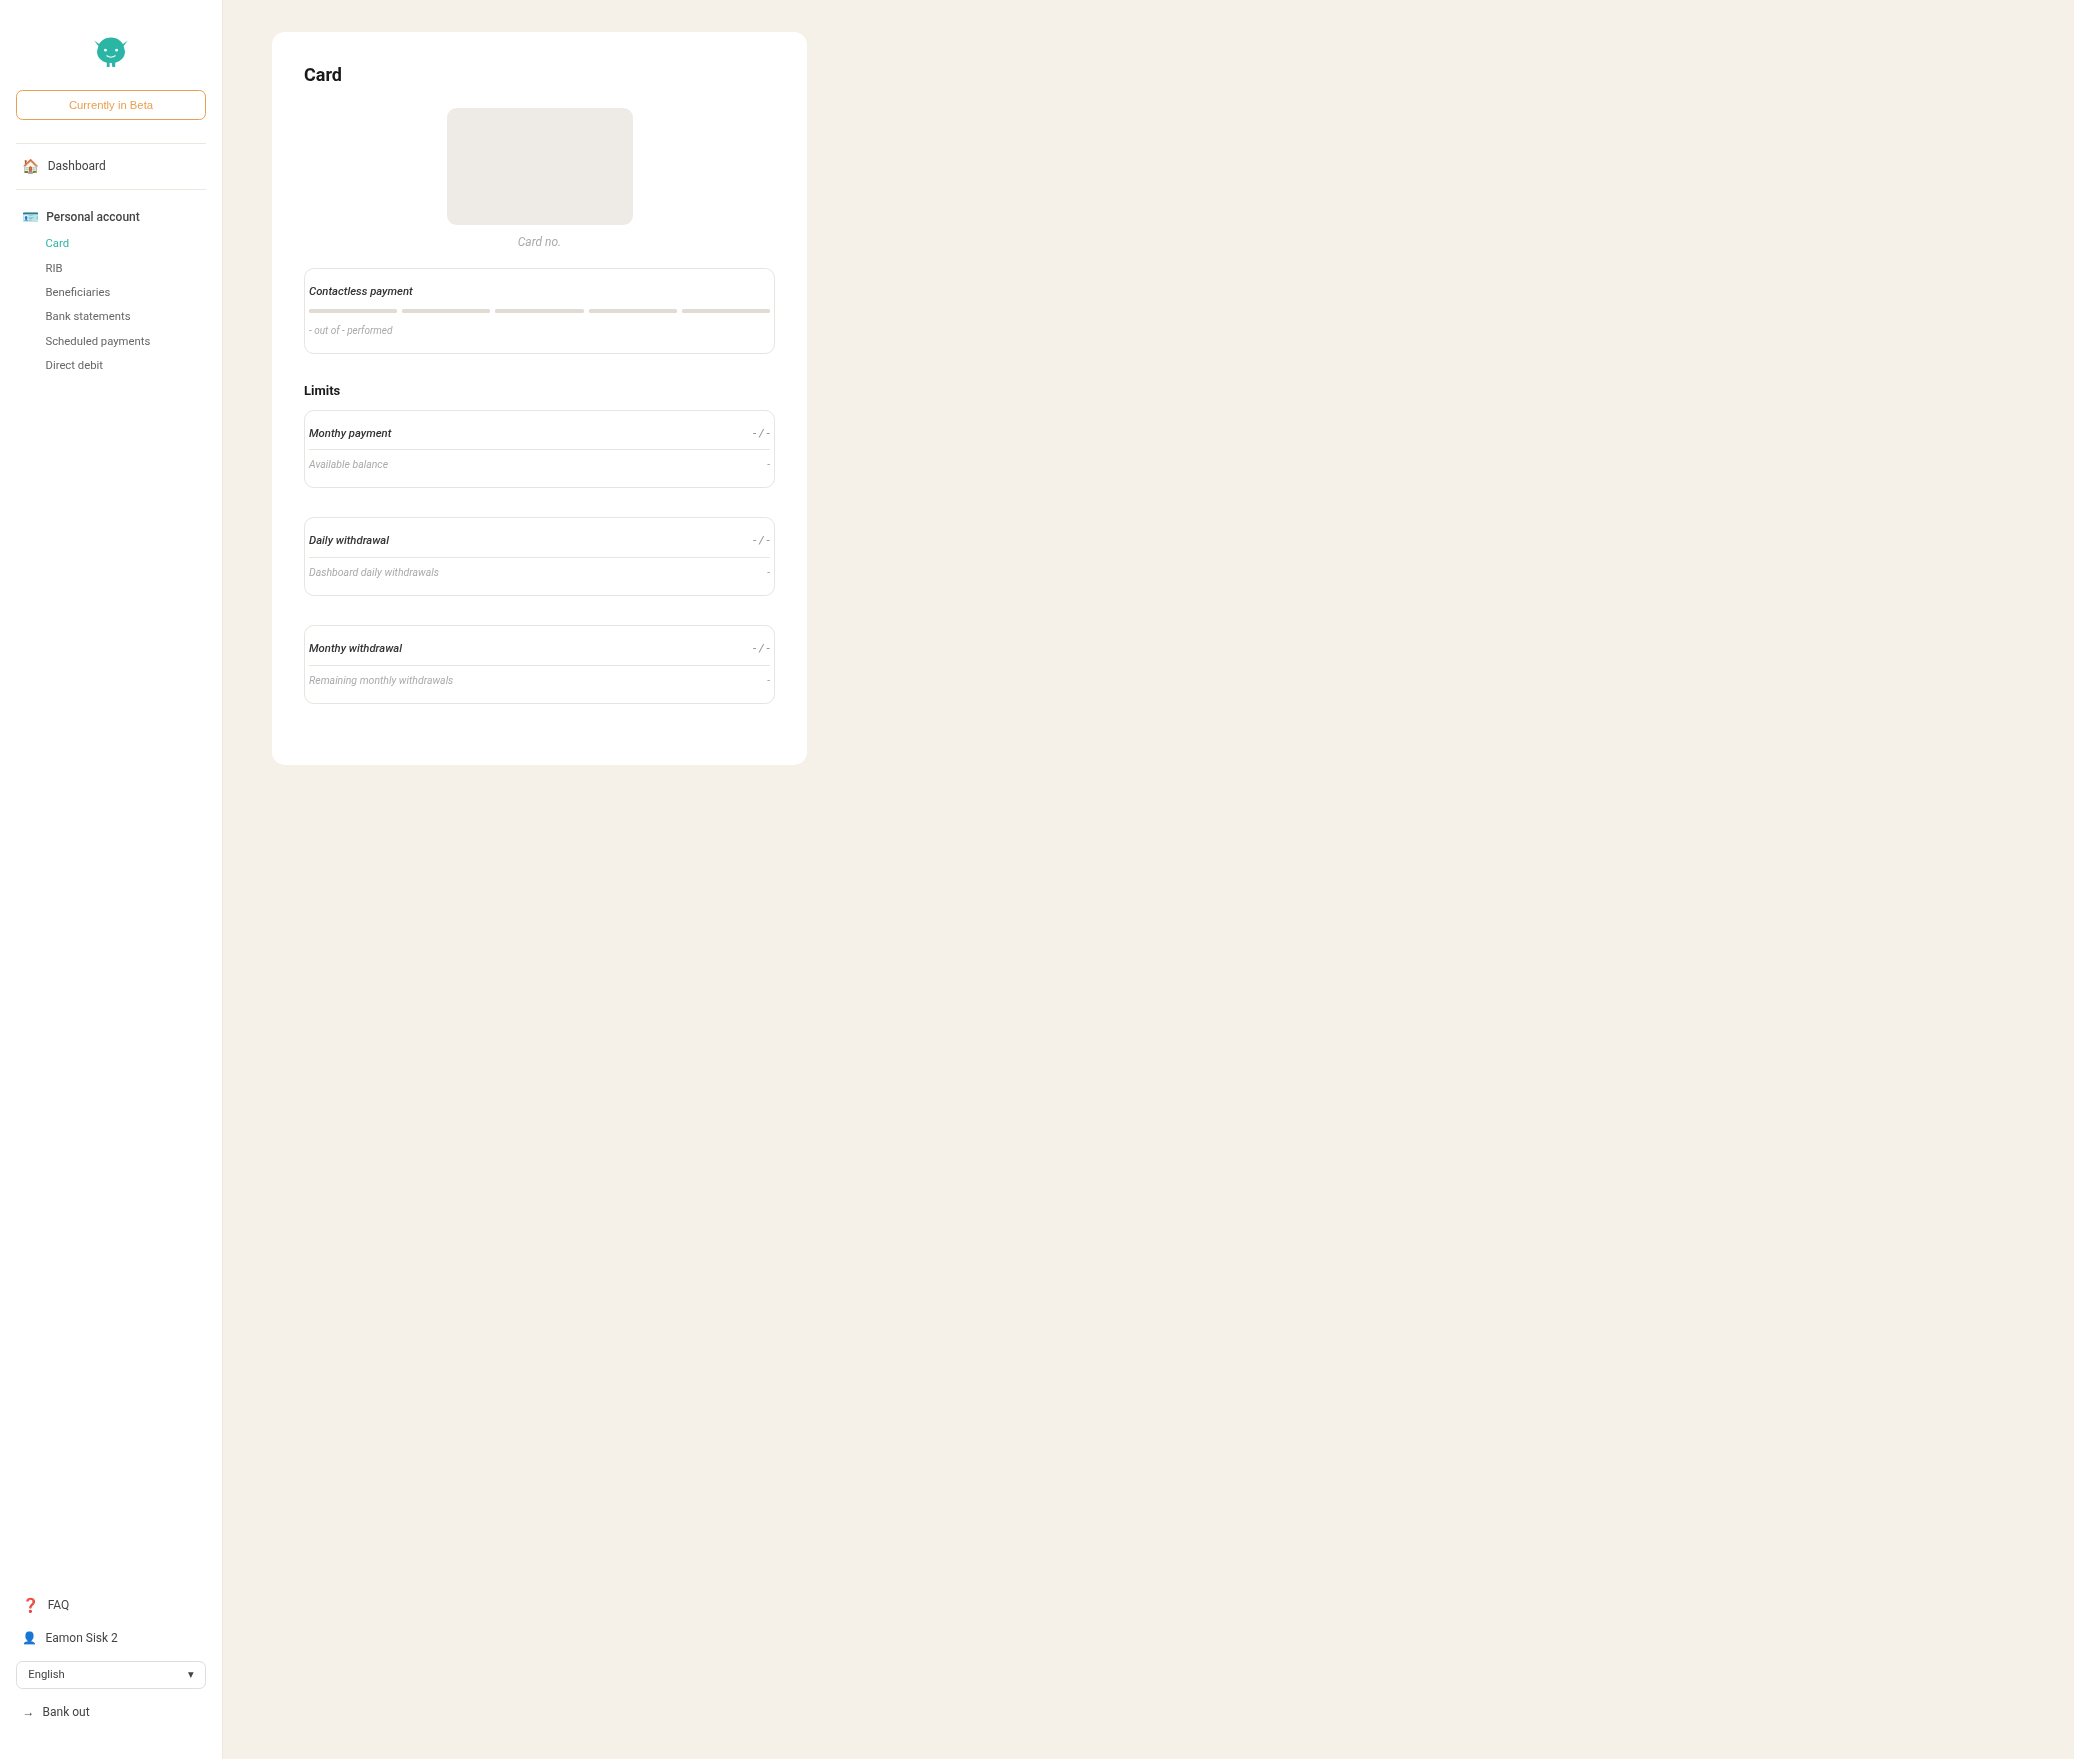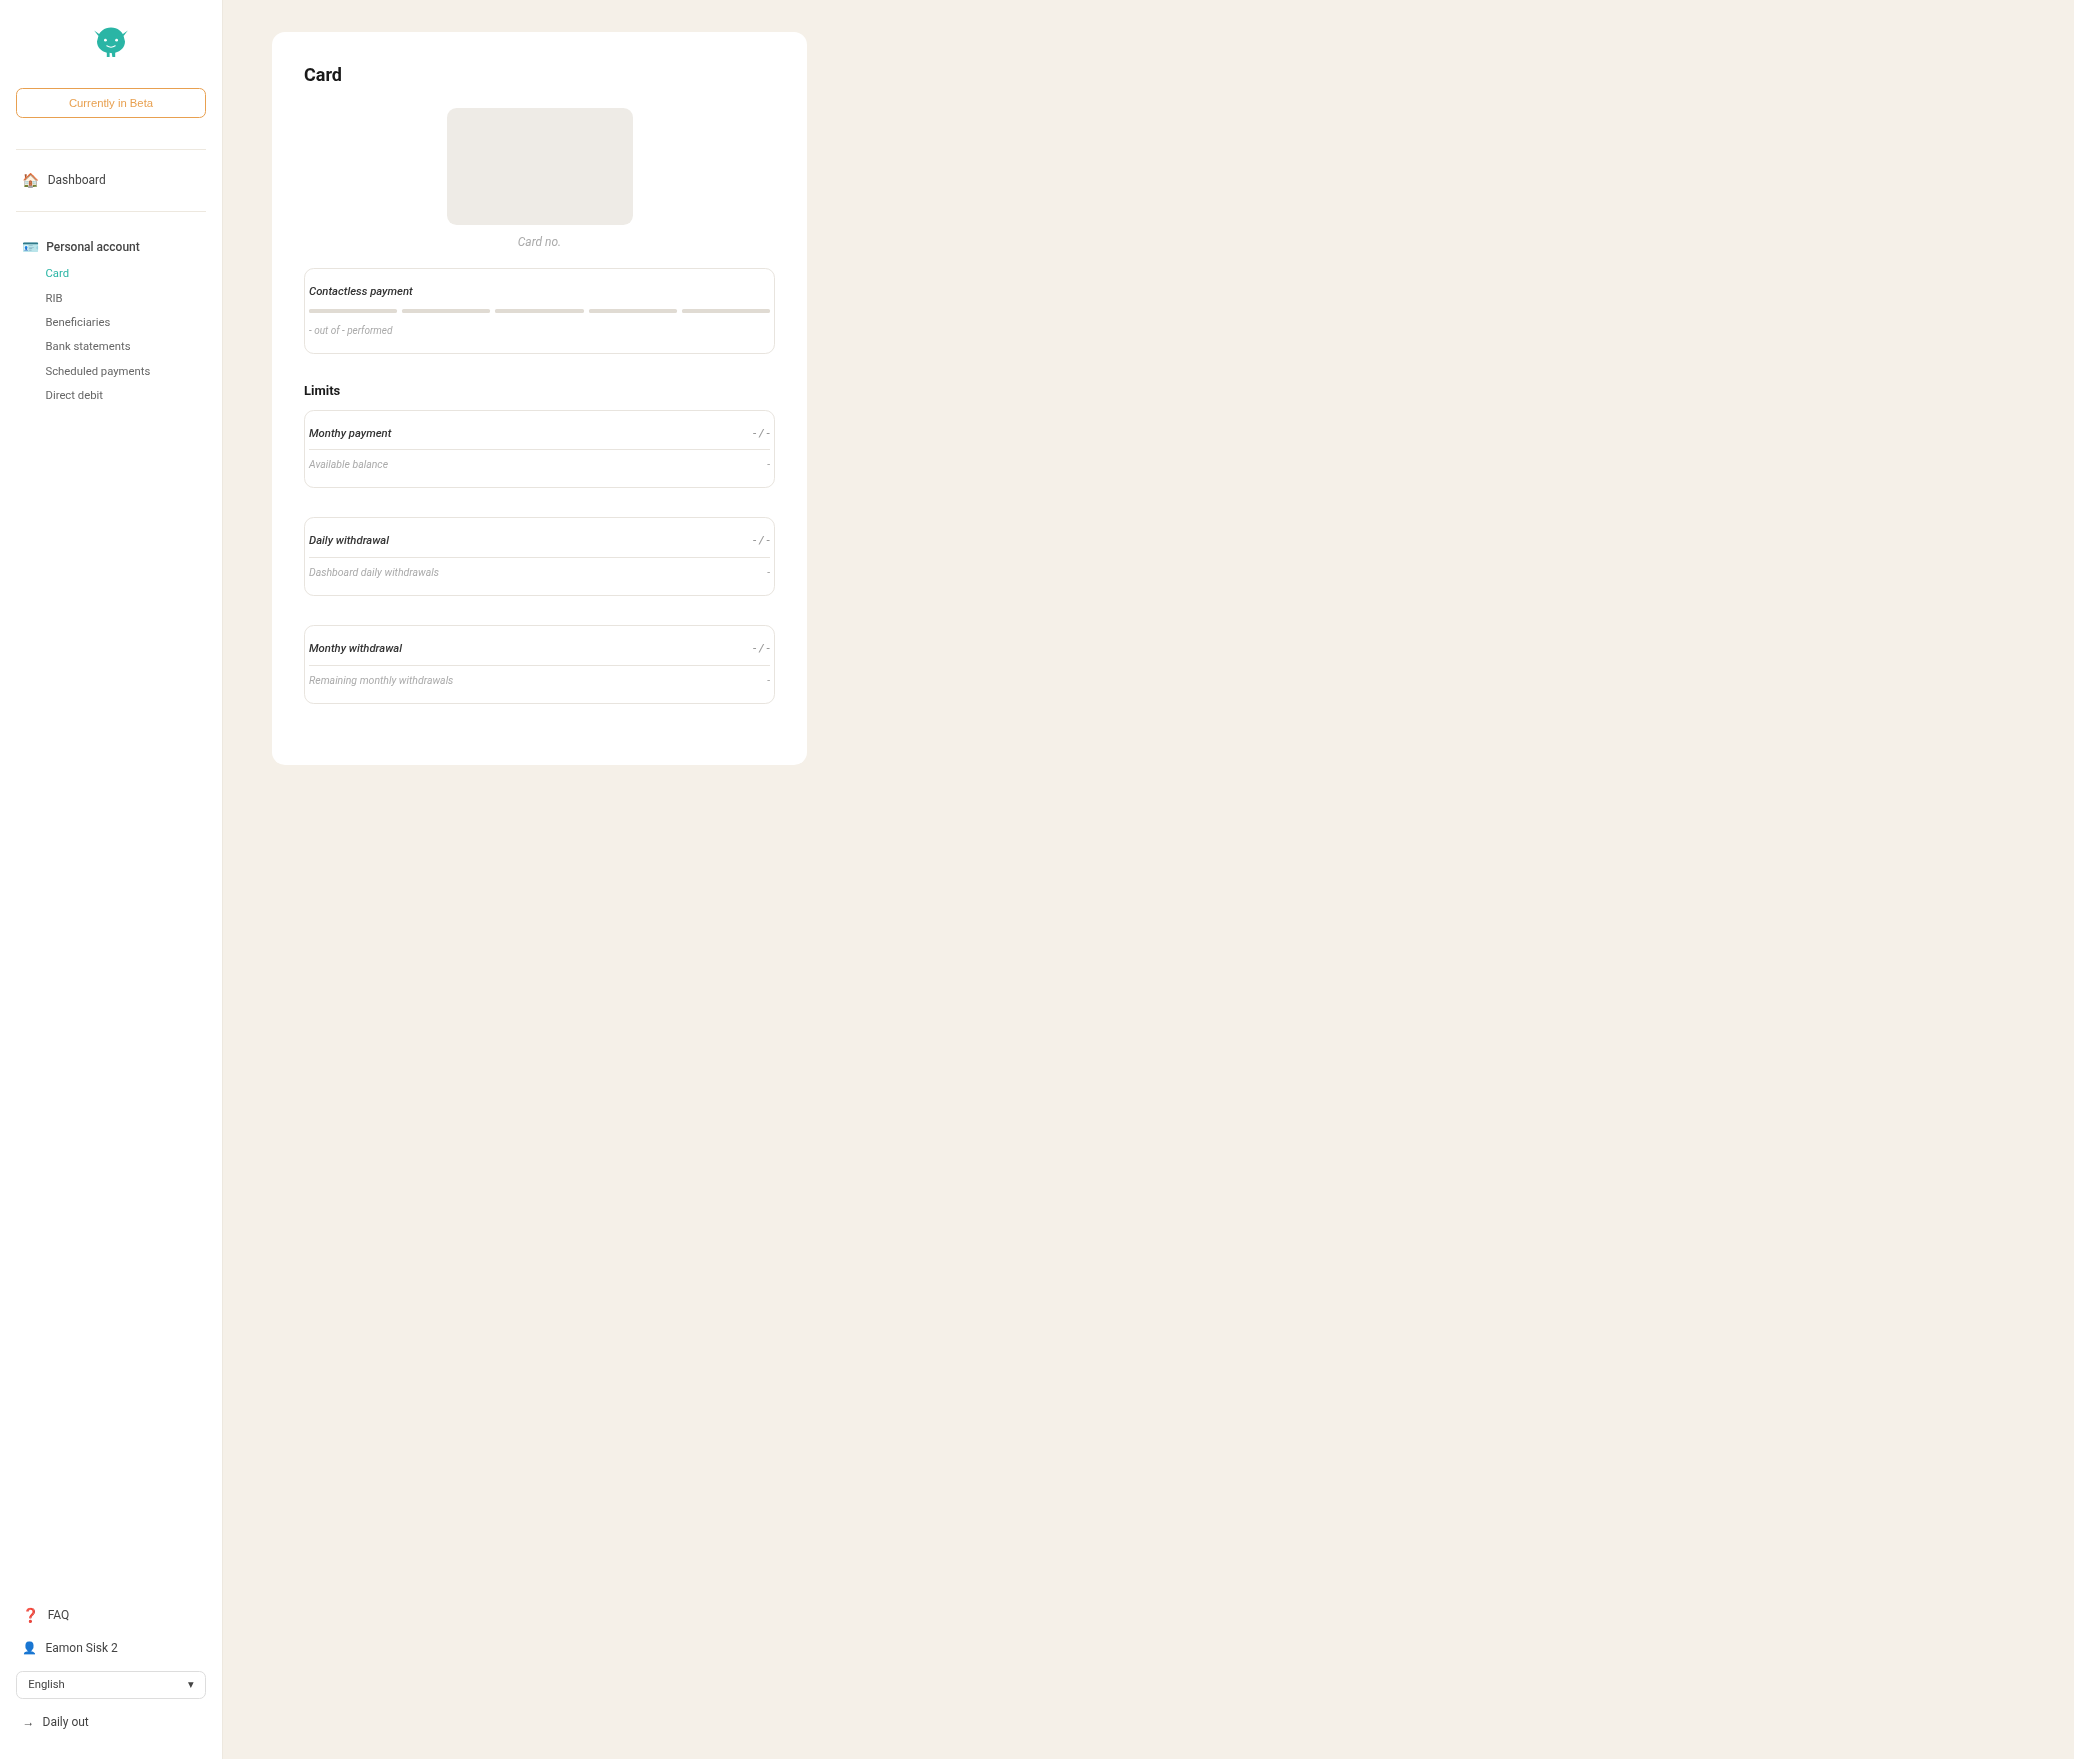--- a/index.html
+++ b/index.html
@@ -8,24 +8,24 @@
       background-color: #f5f0e8;
       display: flex;
       min-height: 100vh;
     }
 
     
     .sidebar {
       width: 223px;
       min-width: 223px;
       background-color: #ffffff;
-      padding: 22px 16px;
+      padding: 32px 16px;
       display: flex;
       flex-direction: column;
-      gap: 8px;
+      gap: 0;
       border-right: 0.8px solid #ede8df;
       min-height: 100vh;
     }
 
     .logo-container {
       display: flex;
       justify-content: center;
       margin-bottom: 16px;
     }
 
@@ -300,21 +300,21 @@
       <span>Eamon Sisk 2</span>
     </div>
 
     <div class="language-select-wrapper">
       <span>English</span>
       <span>▾</span>
     </div>
 
     <div class="sidebar-nav-item">
       <span>→</span>
-      <span>Daily out</span>
+      <span>Bank out</span>
     </div>
   </div>
 </aside>
 
 <main class="main-content">
   <div class="page-card">
 
     <h1 class="page-title">Card</h1>
 
     <div class="card-visual-container">

